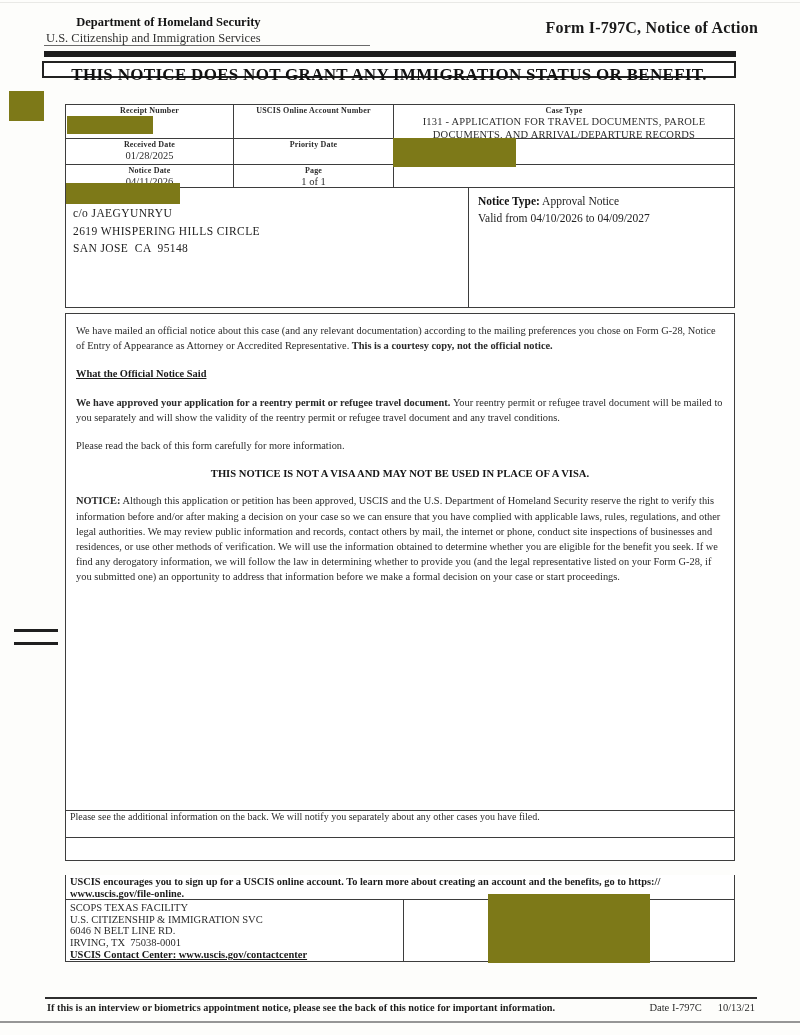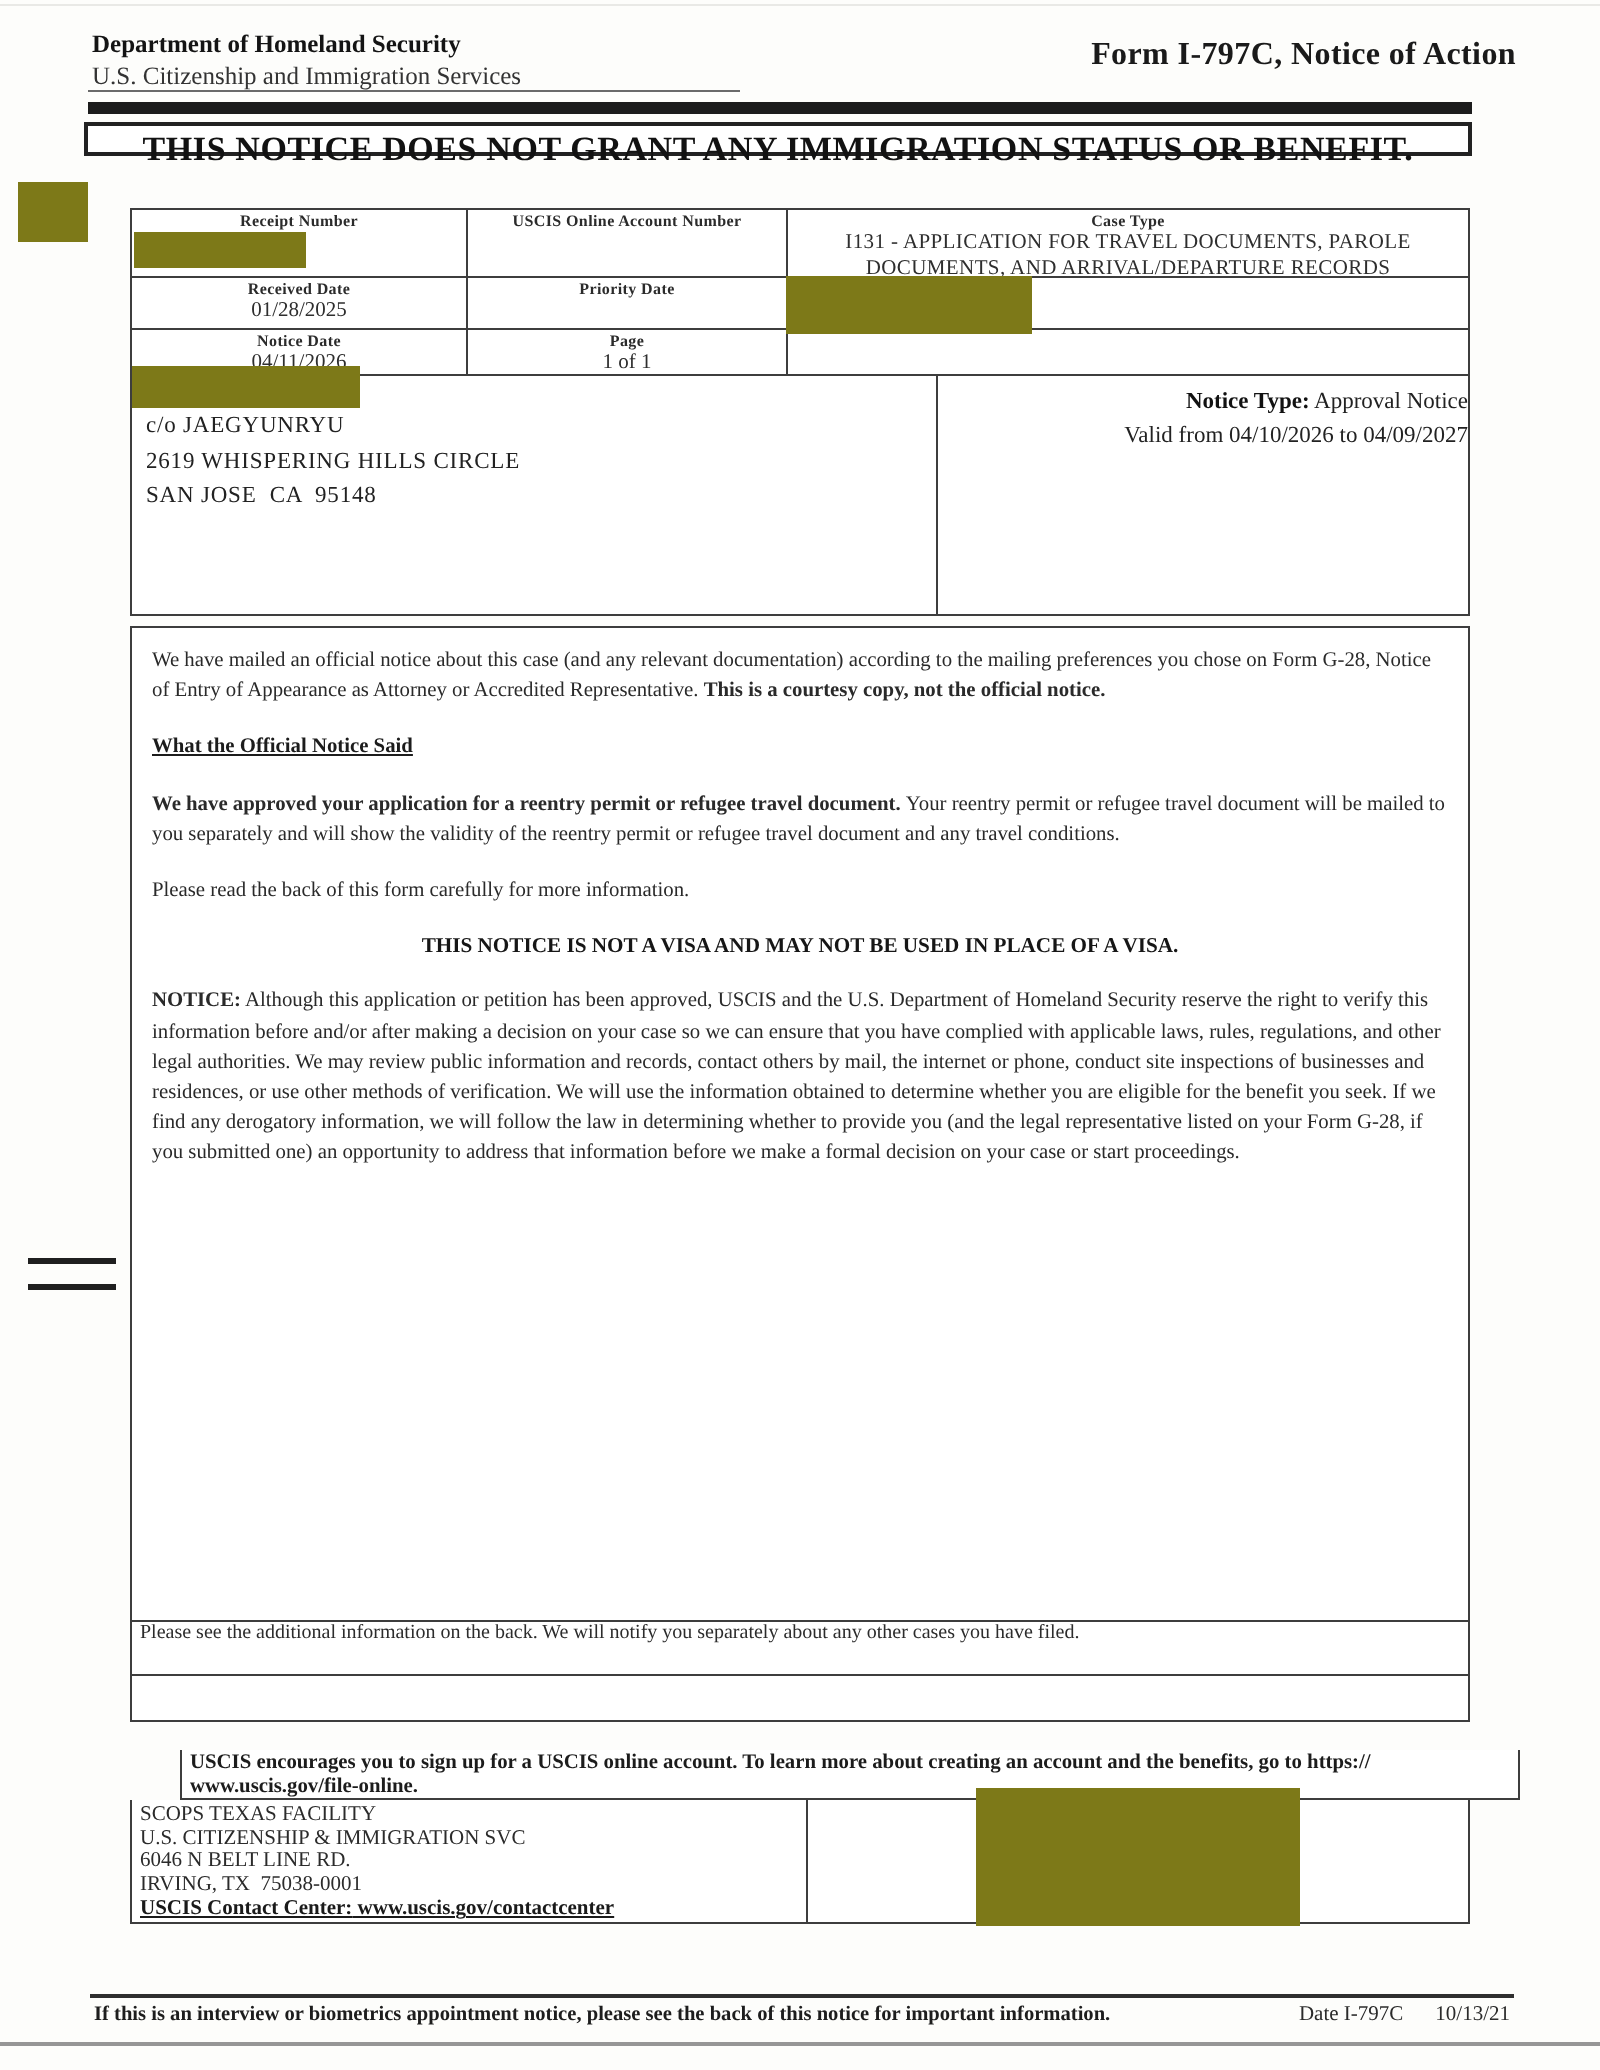--- a/index.html
+++ b/index.html
@@ -5,21 +5,21 @@
   html,body{margin:0;padding:0;}
   body{
     width:800px;height:1035px;position:relative;overflow:hidden;
     background:#fdfdfb;
     font-family:"Liberation Serif", serif;
     color:#262626;
   }
   .abs{position:absolute;}
   
   .agency{left:46px;top:15px;line-height:14px;}
-  .agency .l1{font-weight:bold;font-size:12.5px;color:#141414;}
+  .agency .l1{font-weight:bold;font-size:12.5px;color:#141414;text-align:right;}
   .agency .l2{font-size:12.5px;color:#333;margin-top:2px;}
   .agency-underline{left:44px;top:45px;width:326px;height:1px;background:#6a6a6a;}
   .form-title{right:42px;top:19px;font-weight:bold;font-size:16px;color:#1a1a1a;letter-spacing:.2px;}
   .thick-bar{left:44px;top:51px;width:692px;height:6px;background:#1c1c1c;}
   .banner{
     left:42px;top:61px;width:694px;height:17px;box-sizing:border-box;
     border:2px solid #222;background:#fff;
     text-align:center;font-weight:bold;font-size:17px;line-height:23px;
     color:#121212;letter-spacing:.3px;
   }
@@ -46,41 +46,41 @@
   .val{font-size:10.5px;color:#2e2e2e;line-height:12px;margin-top:1px;}
   .casetype-val{font-size:10.5px;line-height:12px;color:#2e2e2e;margin-top:1px;letter-spacing:.2px;}
   
   .addr-section{
     left:65px;top:187px;width:670px;height:121px;box-sizing:border-box;
     border:1px solid #3d3d3d;background:#fff;display:flex;
   }
   .addr-left{width:403px;box-sizing:border-box;border-right:1px solid #3d3d3d;padding:17px 0 0 7px;}
   .addr-line{font-size:11.5px;line-height:17.5px;color:#222;letter-spacing:.4px;white-space:pre;}
   .nt-cell{flex:1;padding:5px 0 0 9px;}
-  .nt-line{font-size:11.5px;line-height:17px;color:#222;text-align:right;}
+  .nt-line{font-size:11.5px;line-height:17px;color:#222;}
   .nt-line b{color:#111;}
   
   .body-box{
     left:65px;top:313px;width:670px;height:548px;box-sizing:border-box;
     border:1px solid #3d3d3d;background:#fff;
     padding:9px 10px;font-size:10.4px;line-height:15.2px;color:#2a2a2a;
   }
   .body-box p{margin:0 0 13px 0;}
   .body-box .heading{font-weight:bold;text-decoration:underline;color:#1c1c1c;}
   .visa-line{text-align:center;font-weight:bold;font-size:10.6px;color:#161616;margin-bottom:12px !important;}
   
   .please-row{
     left:65px;top:810px;width:670px;height:28px;box-sizing:border-box;
     border:1px solid #3d3d3d;background:#fff;
     font-size:10px;line-height:12px;padding:0 4px;color:#2c2c2c;
   }
   .encourage-row{
     left:65px;top:875px;width:670px;height:25px;box-sizing:border-box;
     border:1px solid #3d3d3d;border-top:none;background:#fff;
-    font-weight:bold;font-size:10.4px;line-height:11.5px;padding:1px 4px;color:#1c1c1c;margin-left:25px;
+    font-weight:bold;font-size:10.4px;line-height:11.5px;padding:1px 4px;color:#1c1c1c;
   }
   .bottom-row{
     left:65px;top:900px;width:670px;height:62px;box-sizing:border-box;
     border:1px solid #3d3d3d;border-top:none;background:#fff;display:flex;justify-content:space-between;
   }
   .office-cell{width:338px;box-sizing:border-box;border-right:1px solid #3d3d3d;padding:2px 0 0 4px;}
   .office-line{font-size:10.5px;line-height:11.6px;color:#2b2b2b;white-space:pre;}
   .contact-line{font-size:10.5px;line-height:12px;color:#1a1a1a;font-weight:bold;margin-top:1px;text-decoration:underline;}
   
   .footer-line{left:45px;top:997px;width:712px;height:2px;background:#2f2f2f;}

